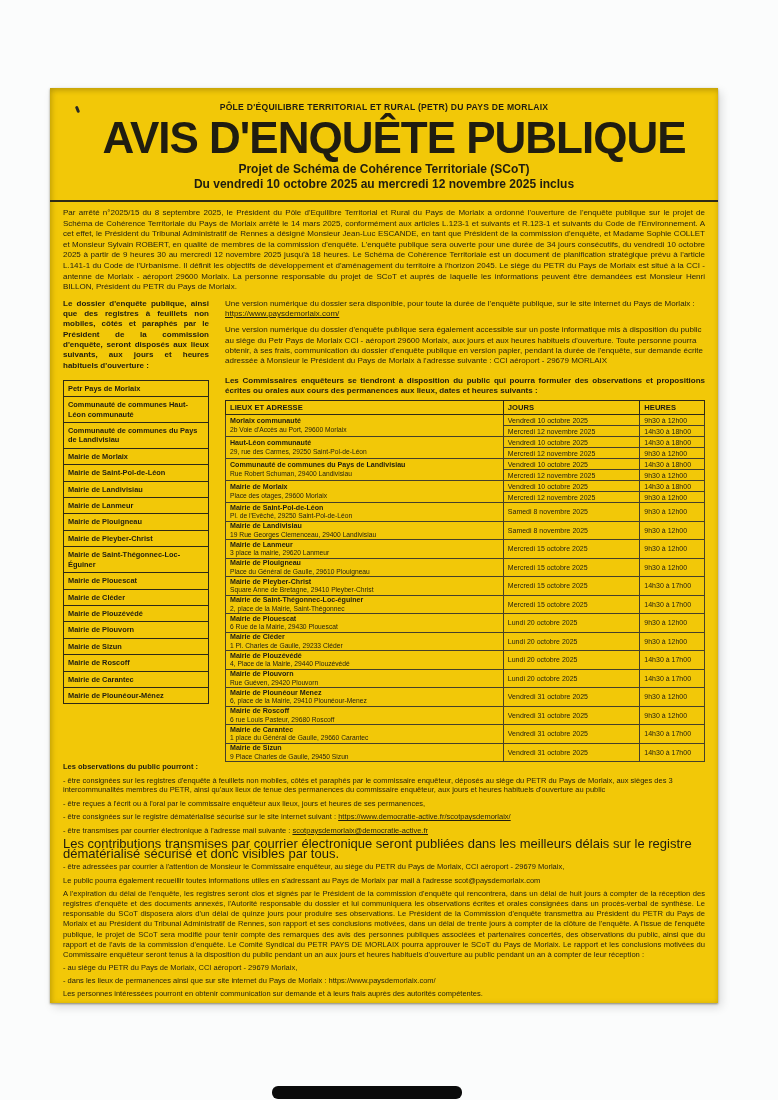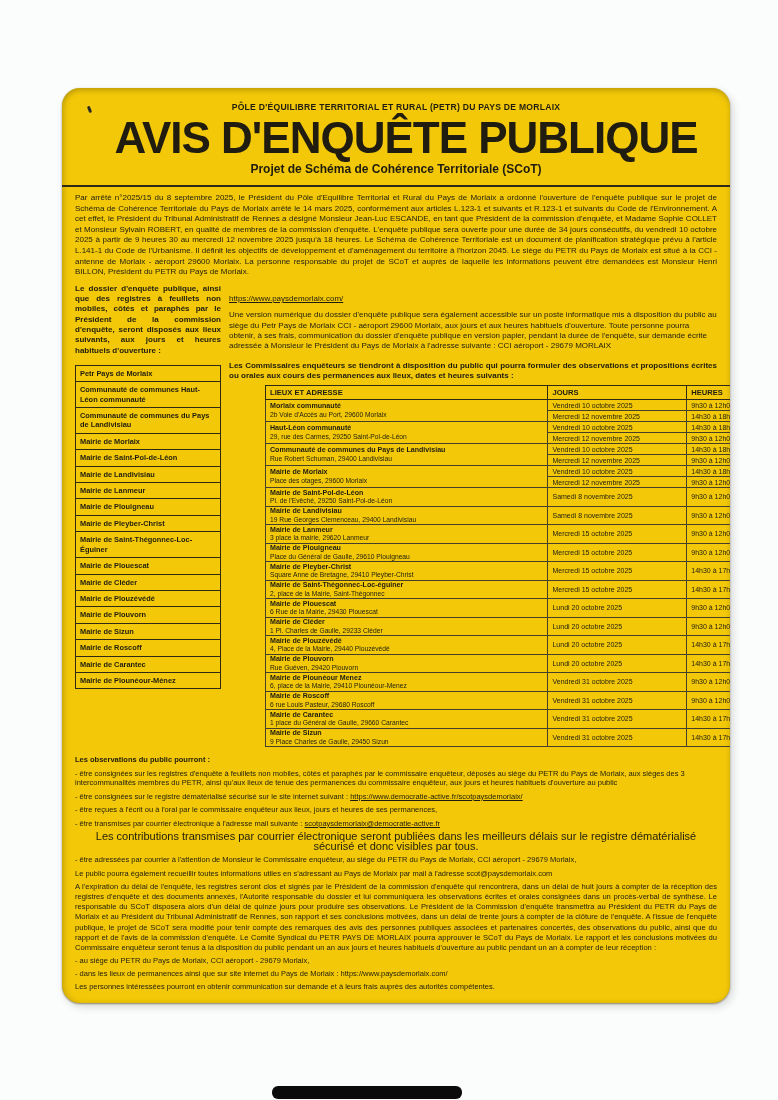--- a/index.html
+++ b/index.html
@@ -3,69 +3,69 @@
 <meta charset="utf-8">
 <style>
   html,body{margin:0;padding:0;}
   body{
     width:778px;height:1100px;position:relative;overflow:hidden;
     background:#fbfcfc;
     font-family:"Liberation Sans", sans-serif;
     color:#201d10;
   }
   .poster{
-    position:absolute;left:62px;top:88px;width:668px;height:915px;
+    position:absolute;left:50px;top:88px;width:668px;height:915px;
     background:#f2c808;overflow:hidden;
     box-shadow:0 1px 2px rgba(70,60,20,.55), 3px 4px 9px rgba(0,0,0,.14),
                inset 0 3px 5px rgba(115,95,10,.30), inset 3px 0 5px rgba(115,95,10,.18);
-    border-radius:18px;
   }
   .pen-mark{position:absolute;left:26px;top:18px;width:2.5px;height:7px;background:#2a2a25;border-radius:2px;transform:rotate(-22deg);}
   .header{text-align:center;padding-top:14px;padding-bottom:8px;border-bottom:2px solid #2e2a16;}
   .kicker{font-size:8.6px;font-weight:bold;letter-spacing:.25px;}
   .title{font-size:44px;font-weight:bold;letter-spacing:-1px;line-height:48px;margin-top:2px;padding-left:20px;}
   .sub1,.sub2{font-size:12px;font-weight:bold;line-height:15px;}
   .body-pad{padding:6px 13px 0;}
   .intro{font-size:8px;line-height:10.6px;text-align:justify;}
-  .cols{display:flex;gap:8px;margin-top:6px;align-items:flex-start;}
+  .cols{display:flex;gap:16px;margin-top:6px;align-items:flex-start;}
   .leftcol{width:146px;flex:none;}
   .left-heading{font-weight:bold;font-size:8px;line-height:10.3px;text-align:justify;}
   .loc-list{margin-top:9px;border:1.4px solid #2e2a16;}
   .loc-item{font-size:7.4px;font-weight:bold;line-height:9.4px;padding:3px 4px;border-bottom:1.2px solid #2e2a16;}
   .loc-item:last-child{border-bottom:none;}
   .rightcol{flex:1;min-width:0;}
   .rp{font-size:8px;line-height:10.3px;margin:0 0 6px;}
   .rp .link{text-decoration:underline;}
   .rp-bold{font-weight:bold;font-size:8px;line-height:10.3px;margin:9px 0 4px;text-align:justify;}
-  table.sched{width:100%;border-collapse:collapse;border:1.6px solid #2e2a16;table-layout:fixed;margin-left:36px;}
+  table.sched{width:100%;border-collapse:collapse;border:1.6px solid #2e2a16;table-layout:fixed;}
   .sched th{font-size:7.6px;text-align:left;padding:2px 4px;border:1.2px solid #2e2a16;font-weight:bold;}
   .sched td{padding:0.5px 4px;border:1px solid #46402a;vertical-align:middle;}
   .sched td.loc .nm{font-weight:bold;font-size:7.1px;line-height:8.4px;}
   .sched td.loc .ad{font-size:6.7px;line-height:8.1px;}
   .sched td.day,.sched td.hrs{font-size:7px;line-height:9px;}
-  .obs{margin-top:8px;}
+  .obs{margin-top:0;}
   .obs-heading{font-weight:bold;font-size:8px;line-height:10px;margin:0 0 3px;}
   .obs p{margin:0 0 3.5px;font-size:7.5px;line-height:9.9px;}
   .obs .link{text-decoration:underline;}
   .closing{margin-top:3px;}
   .closing .para{margin:0 0 3px;font-size:7.6px;line-height:10.1px;text-align:justify;}
   .closing p{margin:0 0 3px;font-size:7.5px;line-height:9.9px;}
   .signature{text-align:right;margin-top:9px;padding-right:4px;font-size:8px;font-weight:normal;}
   .bottom-bar{position:absolute;left:272px;top:1086px;width:190px;height:13px;background:#0b0b0b;border-radius:6px;}
 </style>
 </head>
 <body>
 
 <div class="poster">
   <div class="pen-mark"></div>
 
   <div class="header">
     <div class="kicker">PÔLE D'ÉQUILIBRE TERRITORIAL ET RURAL (PETR) DU PAYS DE MORLAIX</div>
     <div class="title">AVIS D'ENQUÊTE PUBLIQUE</div>
     <div class="sub1">Projet de Schéma de Cohérence Territoriale (SCoT)</div>
+    <div class="sub2">Du vendredi 10 octobre 2025 au mercredi 12 novembre 2025 inclus</div>
   </div>
 
   <div class="body-pad">
     <div class="intro">Par arrêté n°2025/15 du 8 septembre 2025, le Président du Pôle d'Equilibre Territorial et Rural du Pays de Morlaix a ordonné l'ouverture de l'enquête publique sur le projet de Schéma de Cohérence Territoriale du Pays de Morlaix arrêté le 14 mars 2025, conformément aux articles L.123-1 et suivants et R.123-1 et suivants du Code de l'Environnement. A cet effet, le Président du Tribunal Administratif de Rennes a désigné Monsieur Jean-Luc ESCANDE, en tant que Président de la commission d'enquête, et Madame Sophie COLLET et Monsieur Sylvain ROBERT, en qualité de membres de la commission d'enquête. L'enquête publique sera ouverte pour une durée de 34 jours consécutifs, du vendredi 10 octobre 2025 à partir de 9 heures 30 au mercredi 12 novembre 2025 jusqu'à 18 heures. Le Schéma de Cohérence Territoriale est un document de planification stratégique prévu à l'article L.141-1 du Code de l'Urbanisme. Il définit les objectifs de développement et d'aménagement du territoire à l'horizon 2045. Le siège du PETR du Pays de Morlaix est situé à la CCI -antenne de Morlaix - aéroport 29600 Morlaix. La personne responsable du projet de SCoT et auprès de laquelle les informations peuvent être demandées est Monsieur Henri BILLON, Président du PETR du Pays de Morlaix.</div>
 
     <div class="cols">
       <div class="leftcol">
         <div class="left-heading">Le dossier d'enquête publique, ainsi que des registres à feuillets non mobiles, côtés et paraphés par le Président de la commission d'enquête, seront disposés aux lieux suivants, aux jours et heures habituels d'ouverture :</div>
         <div class="loc-list">
             <div class="loc-item">Petr Pays de Morlaix</div>
@@ -83,21 +83,21 @@
             <div class="loc-item">Mairie de Plouzévédé</div>
             <div class="loc-item">Mairie de Plouvorn</div>
             <div class="loc-item">Mairie de Sizun</div>
             <div class="loc-item">Mairie de Roscoff</div>
             <div class="loc-item">Mairie de Carantec</div>
             <div class="loc-item">Mairie de Plounéour-Ménez</div>
           </div>
       </div>
 
       <div class="rightcol">
-        <p class="rp"><br><span class="link">https://www.paysdemorlaix.com/</span></p>
+        <p class="rp"><span>Une version numérique du dossier sera disponible, pour toute la durée de l'enquête publique, sur le site internet du Pays de Morlaix :</span><br><span class="link">https://www.paysdemorlaix.com/</span></p>
         <p class="rp">Une version numérique du dossier d'enquête publique sera également accessible sur un poste informatique mis à disposition du public au siège du Petr Pays de Morlaix CCI - aéroport 29600 Morlaix, aux jours et aux heures habituels d'ouverture. Toute personne pourra obtenir, à ses frais, communication du dossier d'enquête publique en version papier, pendant la durée de l'enquête, sur demande écrite adressée à Monsieur le Président du Pays de Morlaix à l'adresse suivante : CCI aéroport - 29679 MORLAIX</p>
         <p class="rp-bold">Les Commissaires enquêteurs se tiendront à disposition du public qui pourra formuler des observations et propositions écrites ou orales aux cours des permanences aux lieux, dates et heures suivants :</p>
 
         <table class="sched">
           <colgroup>
               <col style="width:58%">
               <col style="width:28.5%">
               <col style="width:13.5%">
             </colgroup>
           <thead>
@@ -270,25 +270,25 @@
               </tr>
             </tbody>
         </table>
       </div>
     </div>
 
     <div class="obs">
       <p class="obs-heading">Les observations du public pourront :</p>
       <div>
           <p><span>- être consignées sur les registres d'enquête à feuillets non mobiles, côtés et paraphés par le commissaire enquêteur, déposés au siège du PETR du Pays de Morlaix, aux sièges des 3 intercommunalités membres du PETR, ainsi qu'aux lieux de tenue des permanences du commissaire enquêteur, aux jours et heures habituels d'ouverture au public</span></p>
+          <p><span>- être reçues à l'écrit ou à l'oral par le commissaire enquêteur aux lieux, jours et heures de ses permanences,</span></p>
           <p><span>- être consignées sur le registre dématérialisé sécurisé sur le site internet suivant : </span><span class="link">https://www.democratie-active.fr/scotpaysdemorlaix/</span></p>
-          <p><span>- être reçues à l'écrit ou à l'oral par le commissaire enquêteur aux lieux, jours et heures de ses permanences,</span></p>
           <p><span>- être transmises par courrier électronique à l'adresse mail suivante : </span><span class="link">scotpaysdemorlaix@democratie-active.fr</span></p>
         </div>
-      <p style="font-size:11px;line-height:9.9px;margin:0 0 3.5px;text-align:center;">Les contributions transmises par courrier électronique seront publiées dans les meilleurs délais sur le registre dématérialisé sécurisé et donc visibles par tous.</p>
+      <p style="font-size:13px;line-height:9.9px;margin:0 0 3.5px;">Les contributions transmises par courrier électronique seront publiées dans les meilleurs délais sur le registre dématérialisé sécurisé et donc visibles par tous.</p>
       <p style="font-size:7.5px;line-height:9.9px;margin:0 0 3.5px;">- être adressées par courrier à l'attention de Monsieur le Commissaire enquêteur, au siège du PETR du Pays de Morlaix, CCI aéroport - 29679 Morlaix,</p>
       <p style="font-size:7.5px;line-height:9.9px;margin:0 0 3.5px;">Le public pourra également recueillir toutes informations utiles en s'adressant au Pays de Morlaix par mail à l'adresse scot@paysdemorlaix.com</p>
     </div>
 
     <div class="closing">
       <p class="para">A l'expiration du délai de l'enquête, les registres seront clos et signés par le Président de la commission d'enquête qui rencontrera, dans un délai de huit jours à compter de la réception des registres d'enquête et des documents annexés, l'Autorité responsable du dossier et lui communiquera les observations écrites et orales consignées dans un procès-verbal de synthèse. Le responsable du SCoT disposera alors d'un délai de quinze jours pour produire ses observations. Le Président de la Commission d'enquête transmettra au Président du PETR du Pays de Morlaix et au Président du Tribunal Administratif de Rennes, son rapport et ses conclusions motivées, dans un délai de trente jours à compter de la clôture de l'enquête. A l'issue de l'enquête publique, le projet de SCoT sera modifié pour tenir compte des remarques des avis des personnes publiques associées et partenaires concertés, des observations du public, ainsi que du rapport et de l'avis de la commission d'enquête. Le Comité Syndical du PETR PAYS DE MORLAIX pourra approuver le SCoT du Pays de Morlaix. Le rapport et les conclusions motivées du Commissaire enquêteur seront tenus à la disposition du public pendant un an aux jours et heures habituels d'ouverture au public pendant un an à compter de leur réception :</p>
       <div>
           <p>- au siège du PETR du Pays de Morlaix, CCI aéroport - 29679 Morlaix,</p>
           <p>- dans les lieux de permanences ainsi que sur site internet du Pays de Morlaix : https://www.paysdemorlaix.com/</p>
         </div>

